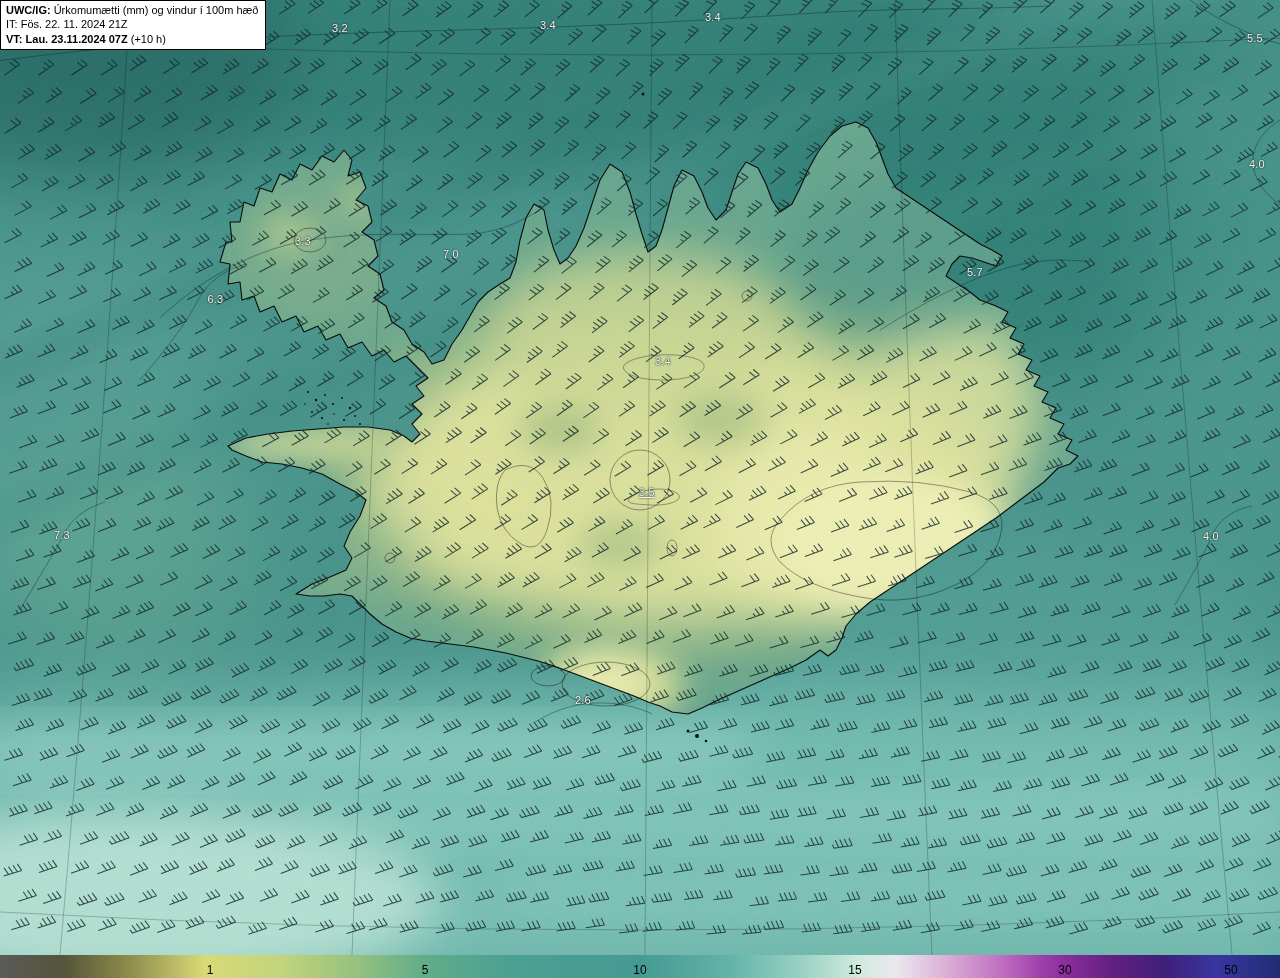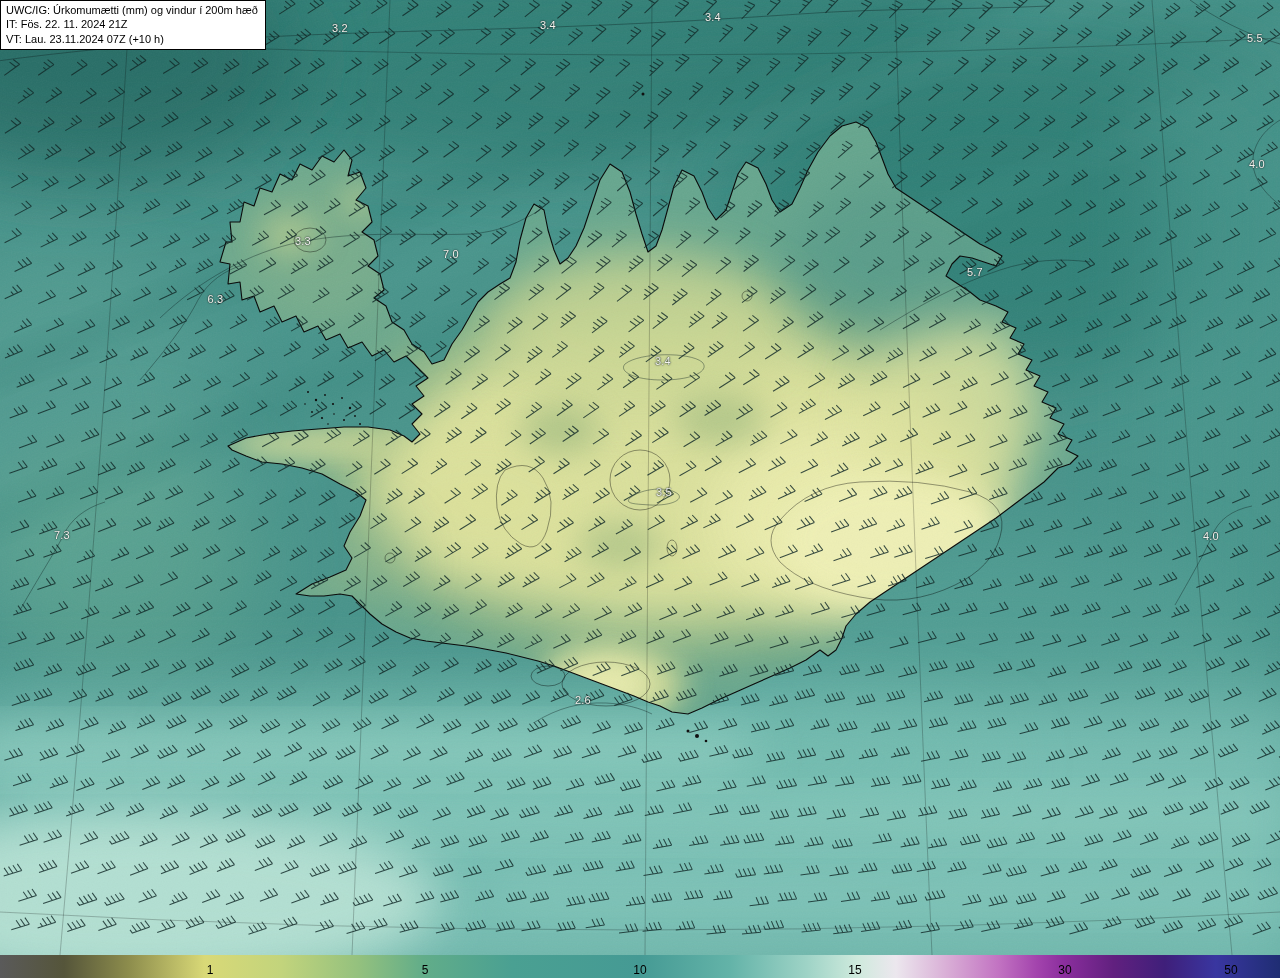--- a/index.html
+++ b/index.html
@@ -1,21 +1,21 @@
 <!DOCTYPE html>
 <html><head>
 <meta charset="utf-8">
 <style>
   html,body{margin:0;padding:0;background:#1b1b1b;}
   .stage{position:relative;width:1280px;height:978px;overflow:hidden;
          font-family:"Liberation Sans",sans-serif;background:#47938a;}
   svg{display:block;}
   .titlebox{position:absolute;left:0;top:0;background:#ffffff;border:1px solid #000;
             padding:2px 7px 3px 5px;font-size:11px;line-height:1.3;color:#000;white-space:nowrap;}
-  .titlebox b{font-weight:normal;}
+  .titlebox b{font-weight:bold;}
   .clabel{position:absolute;transform:translate(-50%,-50%);font-size:11px;color:#f3f3ee;
           text-shadow:0 0 2px rgba(25,40,40,.95),0 0 1px rgba(25,40,40,.95);letter-spacing:.2px;}
   .colorbar{position:absolute;left:0;top:955px;width:1280px;height:23px;}
   .cbtick{position:absolute;bottom:1px;transform:translateX(-50%);font-size:12px;color:#000;}
 </style>
 </head>
 <body>
 
 <div class="stage">
 
@@ -155,28 +155,28 @@
       <span class="clabel" style="left: 340px; top: 28px;">3.2</span>
       <span class="clabel" style="left: 548px; top: 25px;">3.4</span>
       <span class="clabel" style="left: 713px; top: 17px;">3.4</span>
       <span class="clabel" style="left: 1255px; top: 38px;">5.5</span>
       <span class="clabel" style="left: 1257px; top: 164px;">4.0</span>
       <span class="clabel" style="left: 289px; top: 241px; margin-left: 14px;">3.3</span>
       <span class="clabel" style="left: 451px; top: 254px;">7.0</span>
       <span class="clabel" style="left: 198px; top: 299px; padding-left: 35px;">6.3</span>
       <span class="clabel" style="left: 975px; top: 272px;">5.7</span>
       <span class="clabel" style="left: 663px; top: 361px;">3.4</span>
-      <span class="clabel" style="left: 664px; top: 492px;">3.5</span>
+      <span class="clabel" style="left: 647px; top: 492px; text-decoration: underline;">3.5</span>
       <span class="clabel" style="left: 62px; top: 535px;">7.3</span>
       <span class="clabel" style="left: 1211px; top: 536px;">4.0</span>
       <span class="clabel" style="left: 583px; top: 700px;">2.6</span>
     </div>
 
   <div class="titlebox">
-    <div><b>UWC/IG:</b><span> Úrkomumætti (mm) og vindur í 200m hæð</span></div>
+    <div><b>UWC/IG:</b><span> Úrkomumætti (mm) og vindur í 100m hæð</span></div>
     <div>IT: Fös. 22. 11. 2024 21Z</div>
     <div><b>VT: Lau. 23.11.2024 07Z</b><span> (+10 h)</span></div>
   </div>
 
   <div class="colorbar" id="colorbar" style="background: linear-gradient(90deg, rgb(90, 90, 90) 0%, rgb(85, 85, 58) 5%, rgb(140, 140, 76) 10%, rgb(217, 217, 119) 16%, rgb(194, 212, 124) 22%, rgb(148, 193, 126) 28%, rgb(98, 173, 137) 33%, rgb(74, 160, 146) 40%, rgb(69, 154, 148) 50%, rgb(99, 179, 168) 57%, rgb(158, 211, 198) 63%, rgb(207, 234, 221) 67%, rgb(236, 231, 238) 70%, rgb(217, 174, 214) 74%, rgb(194, 115, 194) 78%, rgb(163, 68, 173) 81%, rgb(140, 47, 158) 83%, rgb(97, 32, 127) 87%, rgb(63, 31, 122) 91%, rgb(57, 54, 160) 95%, rgb(31, 45, 115) 100%);">
       <span class="cbtick" style="left: 210px;">1</span>
       <span class="cbtick" style="left: 425px;">5</span>
       <span class="cbtick" style="left: 640px;">10</span>
       <span class="cbtick" style="left: 855px;">15</span>
       <span class="cbtick" style="left: 1065px; margin-top: 36px;">30</span>

